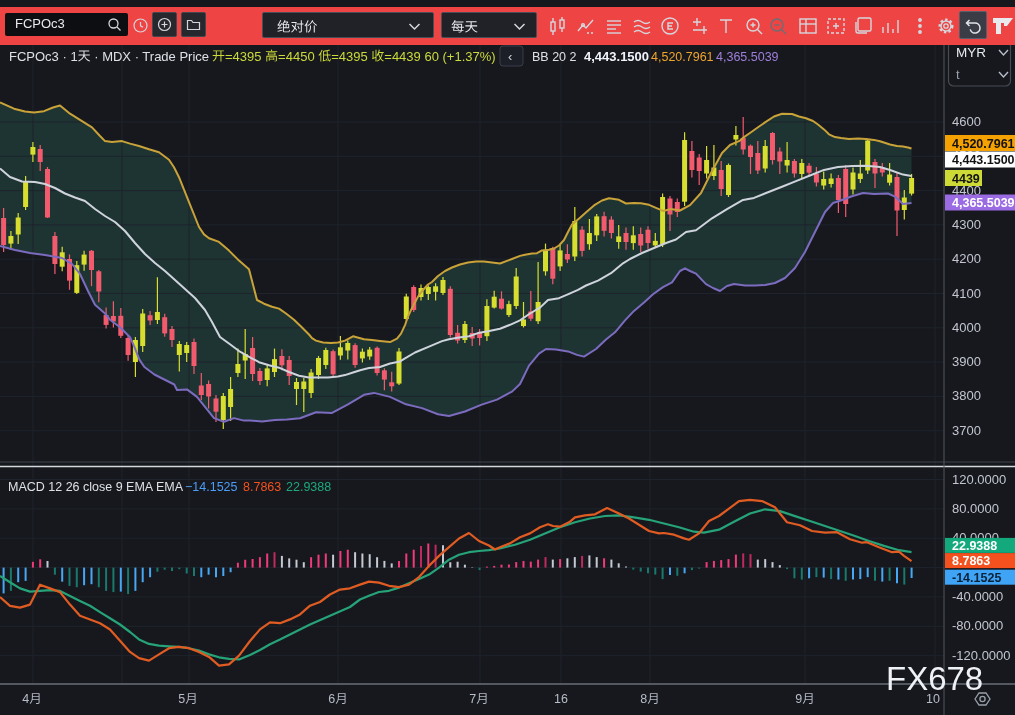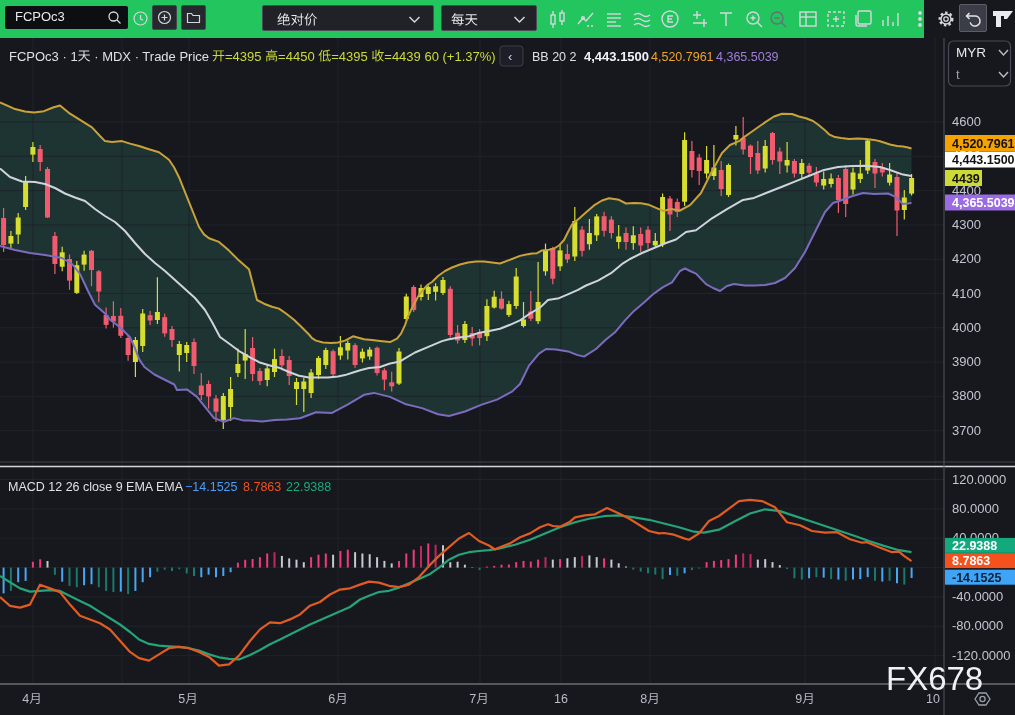--- a/index.html
+++ b/index.html
@@ -501,21 +501,21 @@
 <path d="M999 50 l4.5 5 4.5 -5" stroke="#b8bdc9" fill="none" stroke-width="1.4"></path>
 <text x="956" y="79" fill="#9aa0ab" font-size="13">t</text>
 <path d="M999 72 l4.5 5 4.5 -5" stroke="#b8bdc9" fill="none" stroke-width="1.4"></path>
 <text x="8" y="491" fill="#dde0e6" font-size="12.5">MACD 12 26 close 9 EMA EMA</text>
 <text x="185" y="491" fill="#4b9ef7" font-size="12.5">−14.1525</text>
 <text x="243" y="491" fill="#f4511e" font-size="12.5">8.7863</text>
 <text x="286" y="491" fill="#1da97c" font-size="12.5">22.9388</text>
 <text x="886" y="690" fill="#eef1f5" font-size="33">FX678</text>
 </svg>
 
-<div style="position:absolute;left:0;top:0;width:924px;height:38px;background:#22c55e;">
+<div style="position:absolute;left:0;top:7px;width:1015px;height:38px;background:#ef4444;">
   <div style="position:absolute;left:5px;top:6px;width:123px;height:23px;background:#0d0e12;border-radius:2px;">
     <span style="position:absolute;left:10px;top:3px;color:#e8eaed;font-size:13px;">FCPOc3</span>
     <svg style="position:absolute;right:6px;top:4px" width="15" height="15" viewBox="0 0 15 15" fill="none" stroke="#d4d7dd" stroke-width="1.3">
         <circle cx="6.5" cy="6.5" r="4.5"></circle>
         <line x1="10" y1="10" x2="13.5" y2="13.5"></line>
       </svg>
   </div>
   <svg style="position:absolute;left:131px;top:9px" width="19" height="19" viewBox="0 0 19 19" fill="none" stroke="#d4d7dd" stroke-width="1.2">
       <circle cx="9.5" cy="9.5" r="6.5"></circle>
       <path d="M9.5 6 v3.8 l2.5 1.5"></path>

